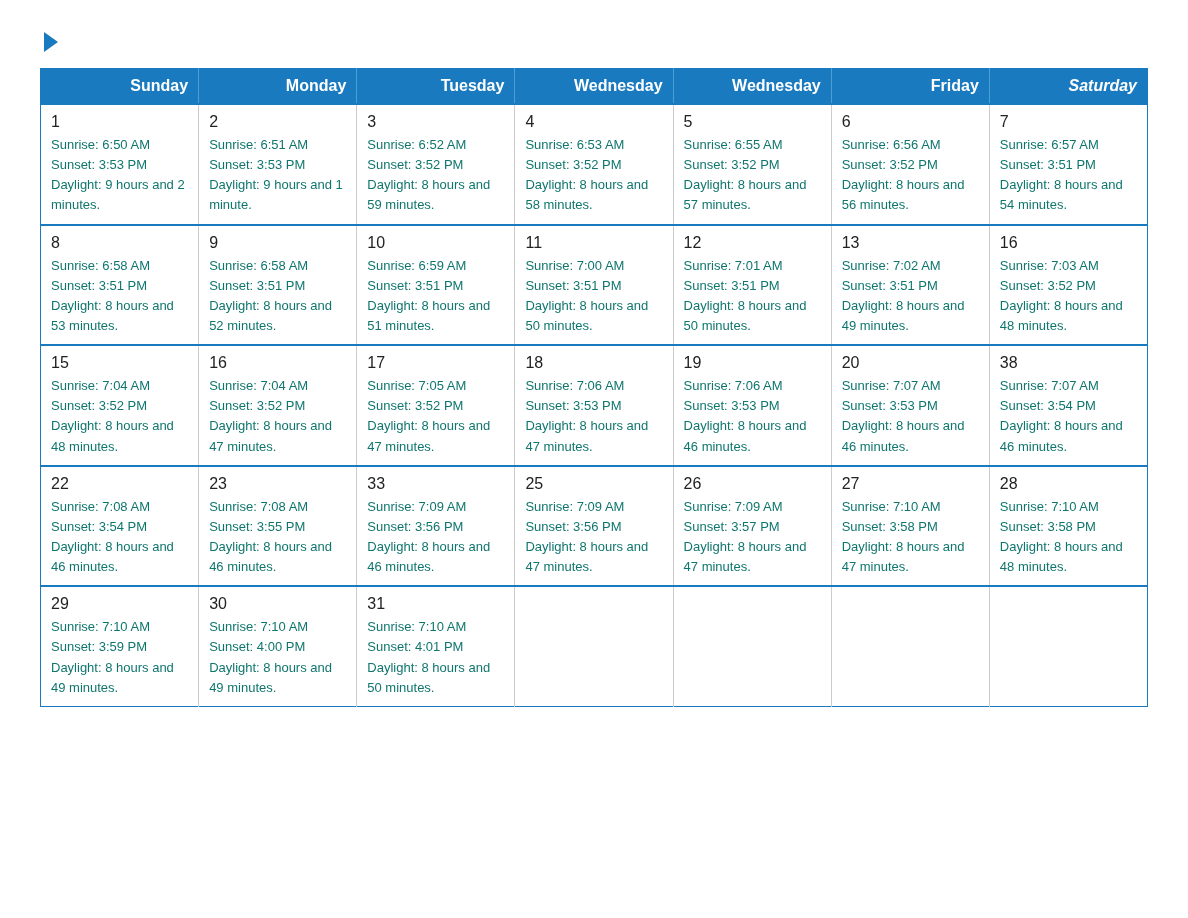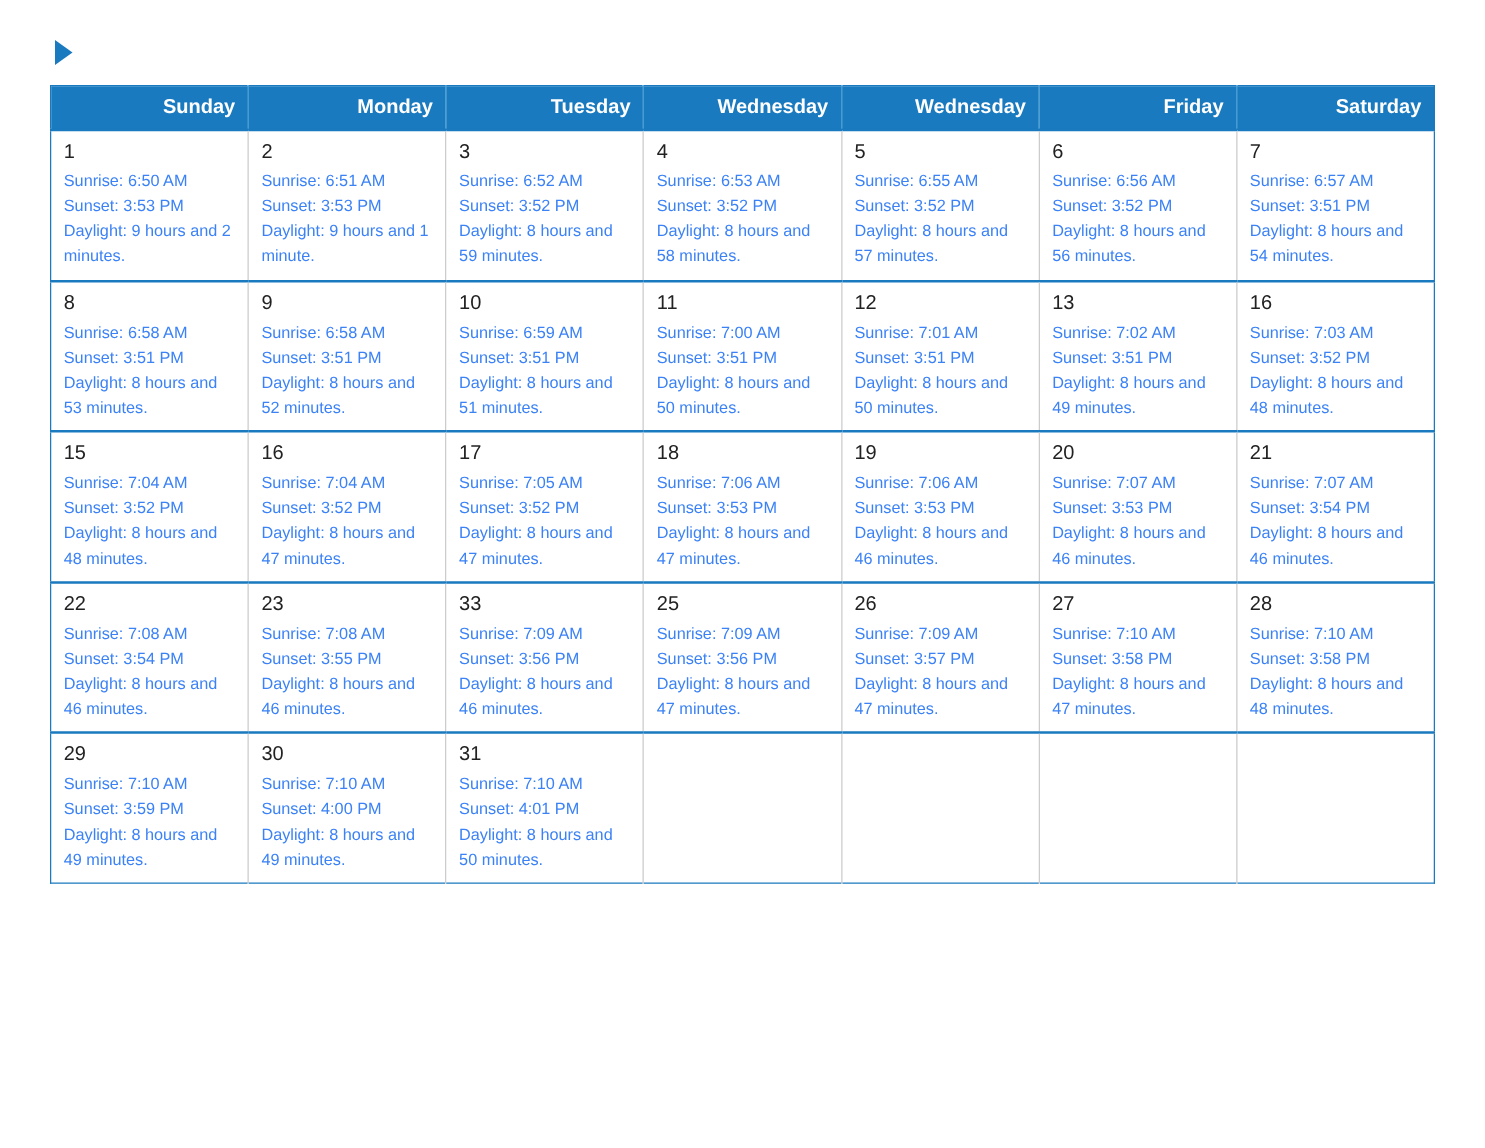--- a/index.html
+++ b/index.html
@@ -71,20 +71,21 @@
       background-color: #1a7abf;
       color: #ffffff;
       padding: 8px 10px;
       font-size: 16px;
       font-weight: bold;
       text-align: right;
       border-right: 1px solid #4a9fd4;
     }
     .calendar thead tr th:last-child {
       border-right: none;
+      font-style: italic;
     }
     .calendar tbody tr td {
       vertical-align: top;
       padding: 8px 10px;
       border-top: 2px solid #1a7abf;
       border-right: 1px solid #ccc;
       font-size: 13px;
       color: #333;
       width: 14.28%;
       min-height: 100px;
@@ -95,21 +96,21 @@
     .day-number {
       font-size: 16px;
       font-weight: normal;
       color: #222;
       display: block;
       margin-bottom: 4px;
     }
     .day-info {
       font-size: 13px;
       line-height: 1.55;
-      color: #3b82f6;
+      color: #0f766e;
     }
     .empty-cell {
       background: #fff;
     }
   </style>
 </head>
 <body>
 
 <div class="header">
   <div class="logo">
@@ -217,21 +218,21 @@
         </td>
         <td>
           <span class="day-number">19</span>
         <div class="day-info">Sunrise: 7:06 AM<br>Sunset: 3:53 PM<br>Daylight: 8 hours and 46 minutes.</div>
         </td>
         <td>
           <span class="day-number">20</span>
         <div class="day-info">Sunrise: 7:07 AM<br>Sunset: 3:53 PM<br>Daylight: 8 hours and 46 minutes.</div>
         </td>
         <td>
-          <span class="day-number">21</span>
+          <span class="day-number">38</span>
         <div class="day-info">Sunrise: 7:07 AM<br>Sunset: 3:54 PM<br>Daylight: 8 hours and 46 minutes.</div>
         </td>
       </tr>
       <tr>
         <td>
           <span class="day-number">22</span>
         <div class="day-info">Sunrise: 7:08 AM<br>Sunset: 3:54 PM<br>Daylight: 8 hours and 46 minutes.</div>
         </td>
         <td>
           <span class="day-number">23</span>

